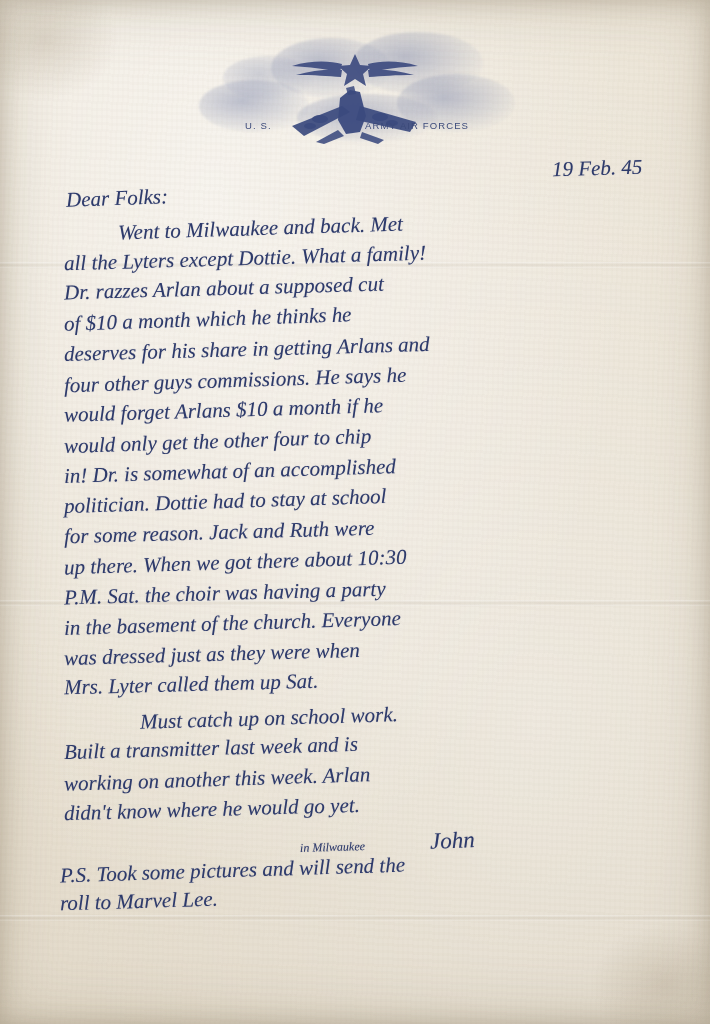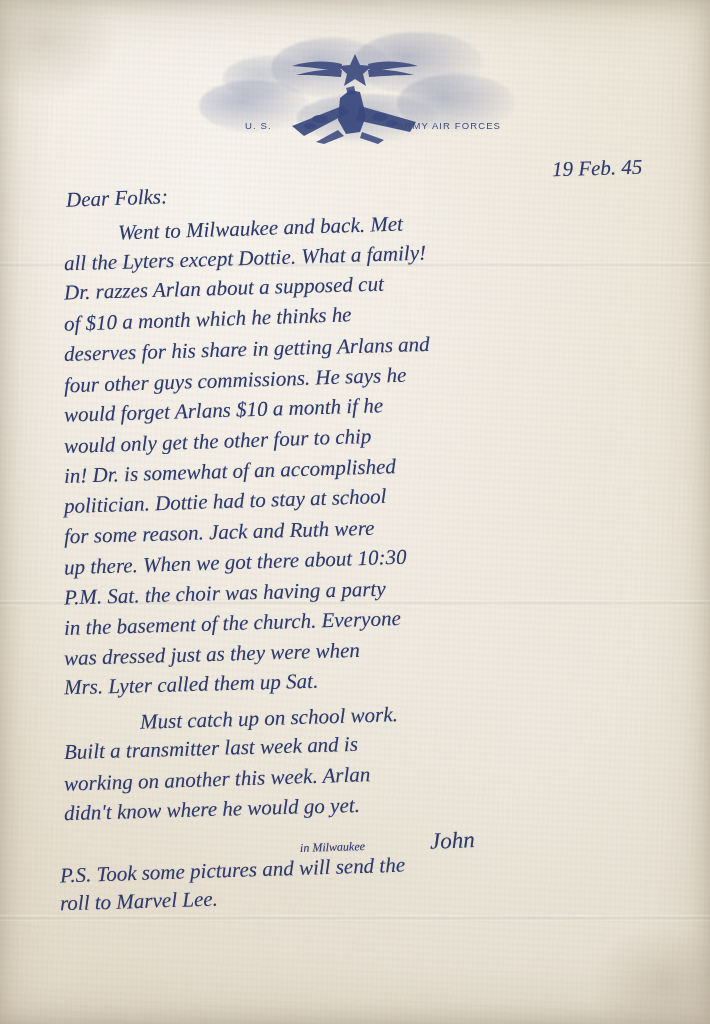--- a/index.html
+++ b/index.html
@@ -105,21 +105,21 @@
   .lh-text {
     position: absolute;
     top: 98px;
     font-family: "Liberation Sans", sans-serif;
     font-size: 9.5px;
     letter-spacing: 1.1px;
     color: #3c4a7a;
     white-space: nowrap;
   }
   #lh-left  { left: 60px; }
-  #lh-right { right: 24px; }
+  #lh-right { right: 56px; }
 
   
   #letter {
     position: absolute;
     left: 0; right: 0;
     top: 150px;
     bottom: 60px;
     color: #2c3a66;
     font-family: "Liberation Serif", serif;
     font-style: italic;

